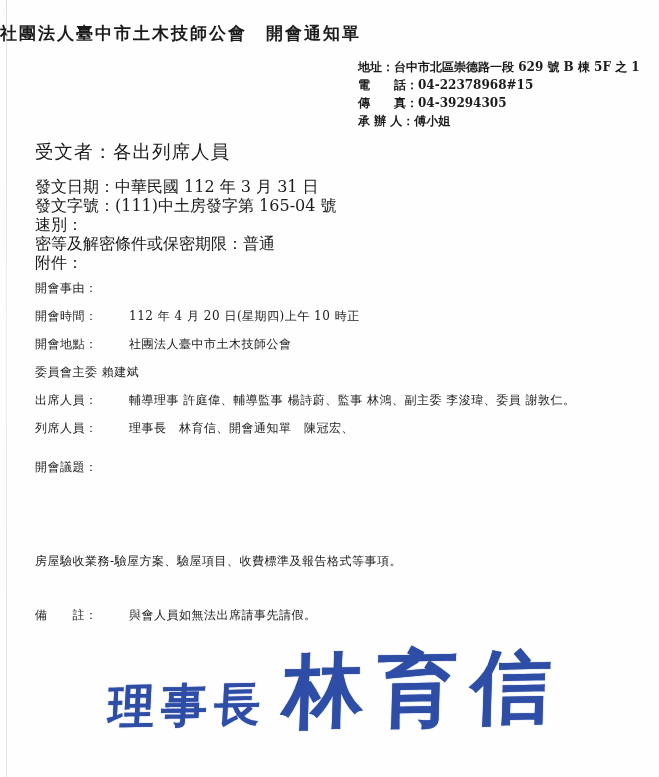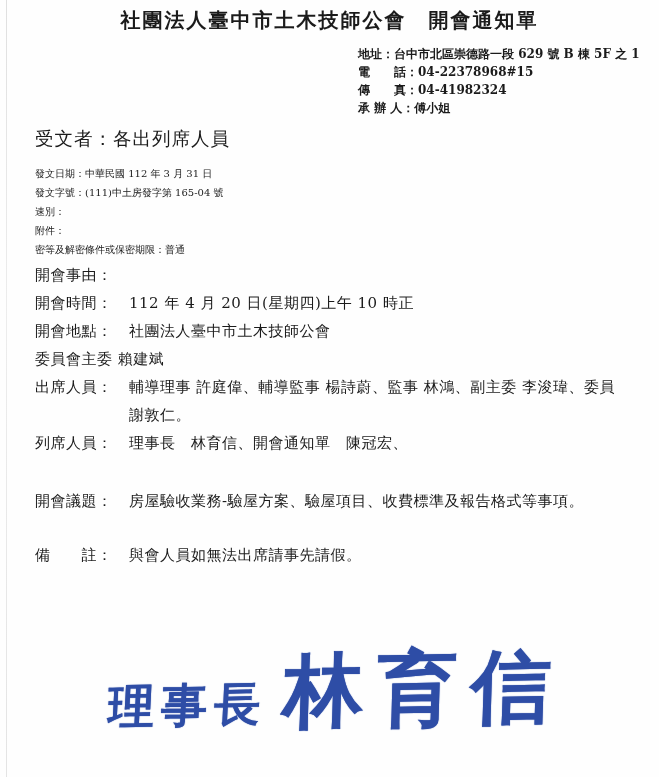--- a/index.html
+++ b/index.html
@@ -16,22 +16,22 @@
     overflow:hidden;
     box-sizing:border-box;
   }
   
   .scan-edge{
     position:absolute;left:6px;top:0;width:1px;height:777px;
     background:linear-gradient(#bbb,#d7d7d7 40%,#c4c4c4);
     opacity:.45;
   }
   .doc-title{
-    text-align:center;
-    font-size:20px;
+    padding-top:13px;
+    font-size:17px;
     font-weight:bold;
     letter-spacing:2px;
     line-height:40px;
     white-space:nowrap;
   }
   .contact{
     margin:5px 0 0 358px;
     font-size:12px;
     line-height:18px;
     font-weight:bold;
@@ -39,39 +39,39 @@
   .c-line{white-space:nowrap;}
   .c-label{white-space:pre;}
   .recipient{
     margin:9px 0 12px 35px;
     font-size:18.5px;
     letter-spacing:1px;
     line-height:26px;
   }
   .meta{
     margin:7px 16px 0 35px;
-    font-size:10px;
+    font-size:16px;
     line-height:19px;
   }
   .m-line{white-space:nowrap;}
   .body-block{
     margin:2px 30px 0 35px;
-    font-size:15px;
+    font-size:12px;
   }
   .b-line{
     display:flex;
     line-height:28px;
     letter-spacing:.5px;
   }
   .b-label{
     flex:0 0 94px;
     white-space:pre;
   }
   .b-value{flex:1;}
-  .gap-lg{margin-top:30px;}
+  .gap-lg{margin-top:11px;flex-direction:column;}
   .gap-xl{margin-top:26px;}
   .stamp{
     position:absolute;
     left:108px;top:638px;
     display:flex;
     align-items:center;
     transform:rotate(-1.2deg);
     font-weight:bold;
     white-space:nowrap;
   }
@@ -99,21 +99,21 @@
   <div class="doc-title">社團法人臺中市土木技師公會　開會通知單</div>
 
   <div class="contact">
     <div class="c-line">
       <span class="c-label">地址：</span><span>台中市北區崇德路一段 629 號 B 棟 5F 之 1</span>
     </div>
     <div class="c-line">
       <span class="c-label">電　　話：</span><span>04-22378968#15</span>
     </div>
     <div class="c-line">
-      <span class="c-label">傳　　真：</span><span>04-41982324</span>
+      <span class="c-label">傳　　真：</span><span>04-39294305</span>
     </div>
     <div class="c-line">
       <span class="c-label">承 辦 人：</span><span>傅小姐</span>
     </div>
   </div>
 
   <div class="recipient">
     <span>受文者：</span><span>各出列席人員</span>
   </div>
 
@@ -121,24 +121,24 @@
     <div class="m-line">
       <span>發文日期：</span><span>中華民國 112 年 3 月 31 日</span>
     </div>
     <div class="m-line">
       <span>發文字號：</span><span>(111)中土房發字第 165-04 號</span>
     </div>
     <div class="m-line">
       <span>速別：</span><span></span>
     </div>
     <div class="m-line">
-      <span>附件：</span><span></span>
+      <span>密等及解密條件或保密期限：</span><span>普通</span>
     </div>
     <div class="m-line">
-      <span>密等及解密條件或保密期限：</span><span>普通</span>
+      <span>附件：</span><span></span>
     </div>
   </div>
 
   <div class="body-block">
     <div class="b-line">
       <span class="b-label">開會事由：</span>
     </div>
     <div class="b-line">
       <span class="b-label">開會時間：</span>
         <span class="b-value">112 年 4 月 20 日(星期四)上午 10 時正</span>

